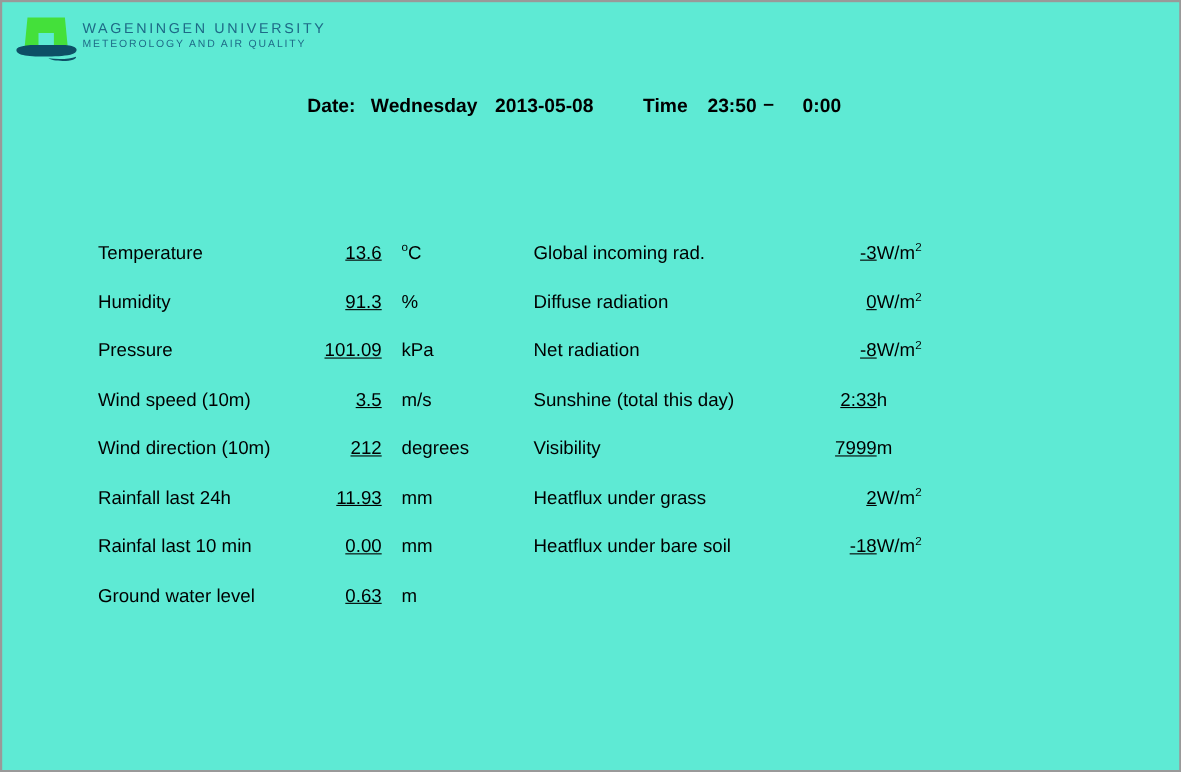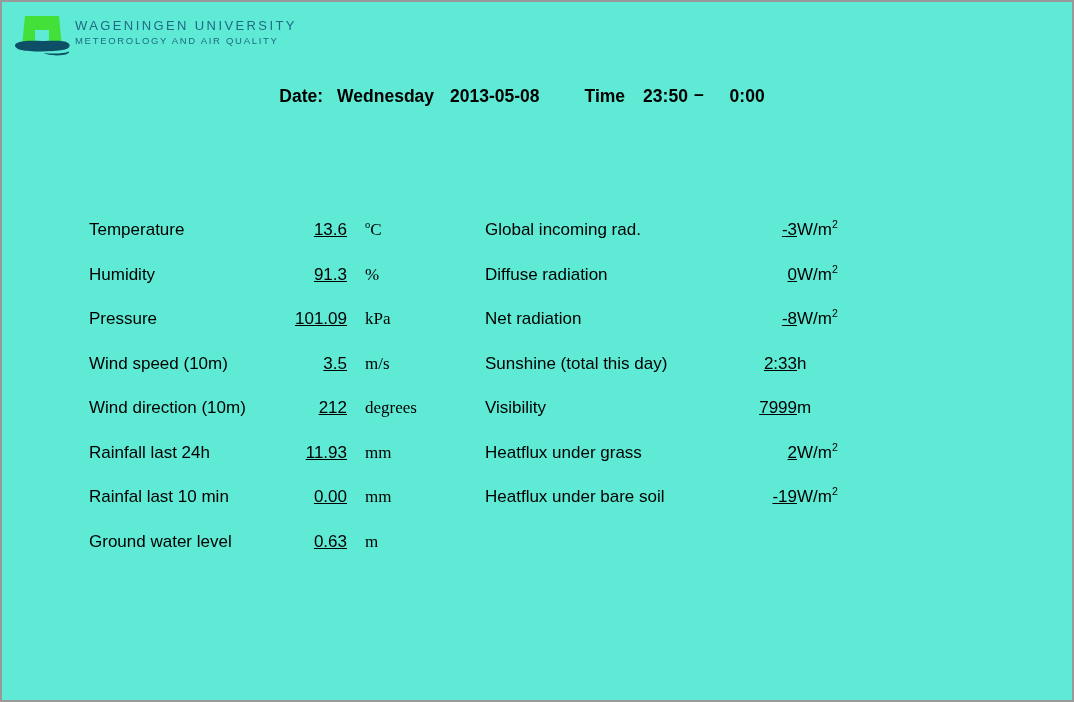--- a/index.html
+++ b/index.html
@@ -91,21 +91,21 @@
   .col {
     display: grid;
     grid-auto-rows: 44.5px;
     align-items: center;
   }
   .col-left  { grid-template-columns: 185px 73px 98px; }
   .col-right { grid-template-columns: 210px 102px 75px; }
   .mrow { display: contents; }
   .mlabel { text-align: left; }
   .mvalue { text-align: right; text-decoration: underline; }
-  .col-left  .munit { padding-left: 18px; font-family: Liberation Serif, serif; }
+  .col-left  .munit { padding-left: 18px; }
   .col-right .munit { }
   .sup {
     font-size: 62%;
     vertical-align: super;
     line-height: 0;
   }
 </style>
 </head>
 <body>
 
@@ -222,19 +222,19 @@
     </div>
 
     <div class="mrow">
       <span class="mlabel">Heatflux under grass</span>
       <span class="mvalue">2</span>
       <span class="munit"><span>W/m</span><span class="sup">2</span></span>
     </div>
 
     <div class="mrow">
       <span class="mlabel">Heatflux under bare soil</span>
-      <span class="mvalue">-19</span>
+      <span class="mvalue">-18</span>
       <span class="munit"><span>W/m</span><span class="sup">2</span></span>
     </div>
   </div>
   </main>
 
 </div>
 
 </body></html>

